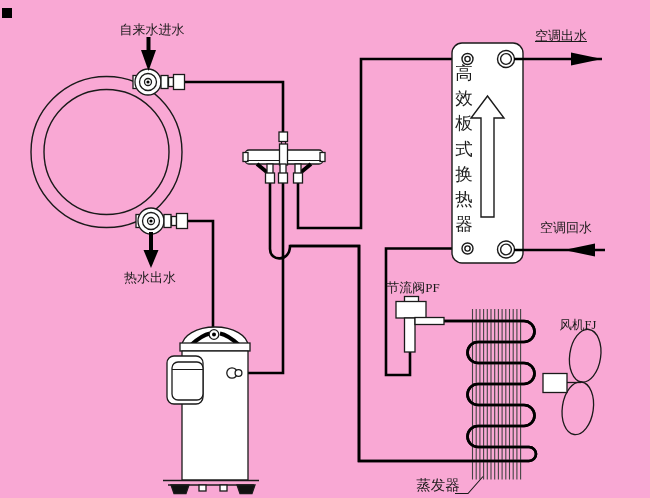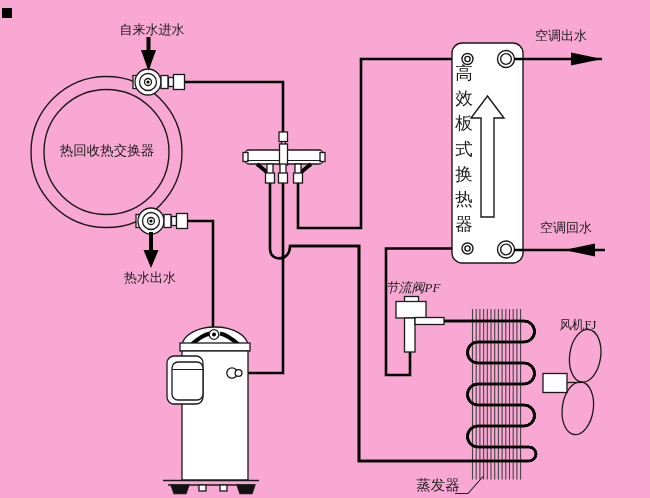--- a/index.html
+++ b/index.html
@@ -5,23 +5,23 @@
   html,body{margin:0;padding:0;background:#fff;}
   #stage{position:relative;width:650px;height:498px;background:#f9a8d4;overflow:hidden;
          font-family:"Liberation Serif","DejaVu Serif",serif;color:#1a1a1a;}
   #art{position:absolute;left:0;top:0;}
   .lbl{position:absolute;color:#1a1a1a;white-space:nowrap;text-align:center;}
   .lbl-tap   {left:117px;top:21px;width:70px;font-size:13px;}
   .lbl-hot   {left:121px;top:269px;width:58px;font-size:13px;}
   .lbl-coil  {left:52px;top:142px;width:110px;font-size:13.5px;letter-spacing:0px;}
   .lbl-plate {left:454px;top:61px;width:20px;font-size:17.5px;line-height:25.2px;
               word-break:break-all;white-space:normal;text-align:center;}
-  .lbl-acout {left:530px;top:27px;width:62px;font-size:13px;}
+  .lbl-acout {left:530px;top:27px;width:62px;font-size:13px;text-decoration:underline;}
   .lbl-acret {left:530px;top:219px;width:62px;font-size:13px;text-align:right;}
-  .lbl-pf    {left:384px;top:279px;width:58px;font-size:13px;font-style:italic;}
+  .lbl-pf    {left:384px;top:279px;width:58px;font-size:13px;}
   .lbl-fan   {left:552px;top:317px;width:52px;font-size:12.5px;}
   .lbl-evap  {left:412px;top:476px;width:52px;font-size:14.5px;}
 </style>
 </head>
 <body>
 
 <div id="stage">
 
   <svg id="art" width="650" height="498" viewBox="0 0 650 498">
 
@@ -173,20 +173,19 @@
       </g>
       <path d="M567,382.5 H581"></path>
       <rect x="543" y="373.5" width="24" height="19" fill="#fff"></rect>
     </g>
 
     <path d="M455,493.5 H468 L483,476.5" stroke="#1a1a1a" stroke-width="1.1" fill="none"></path>
   </svg>
 
   <div class="lbl lbl-tap">自来水进水</div>
   <div class="lbl lbl-hot">热水出水</div>
-  <div class="lbl lbl-coil">热回收热交换器</div>
   <div class="lbl lbl-plate">高效板式换热器</div>
   <div class="lbl lbl-acout">空调出水</div>
   <div class="lbl lbl-acret">空调回水</div>
   <div class="lbl lbl-pf">节流阀PF</div>
   <div class="lbl lbl-fan">风机FJ</div>
   <div class="lbl lbl-evap">蒸发器</div>
 </div>
 
 </body></html>

